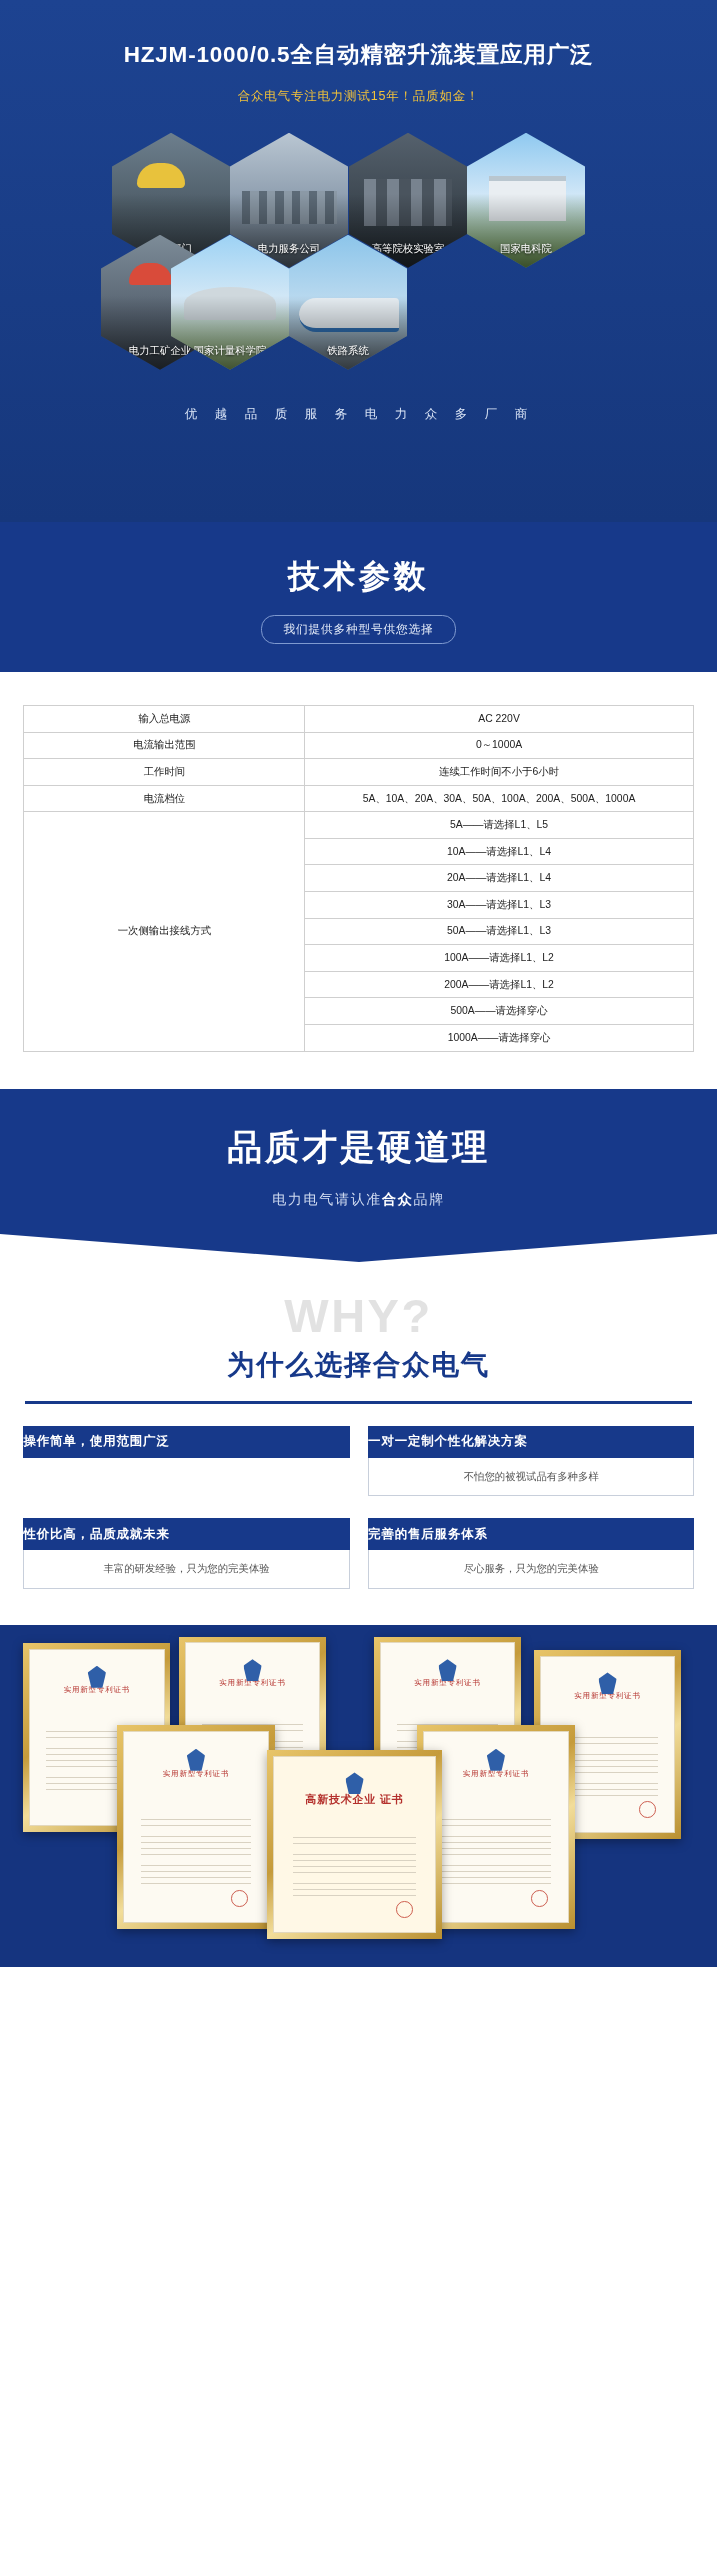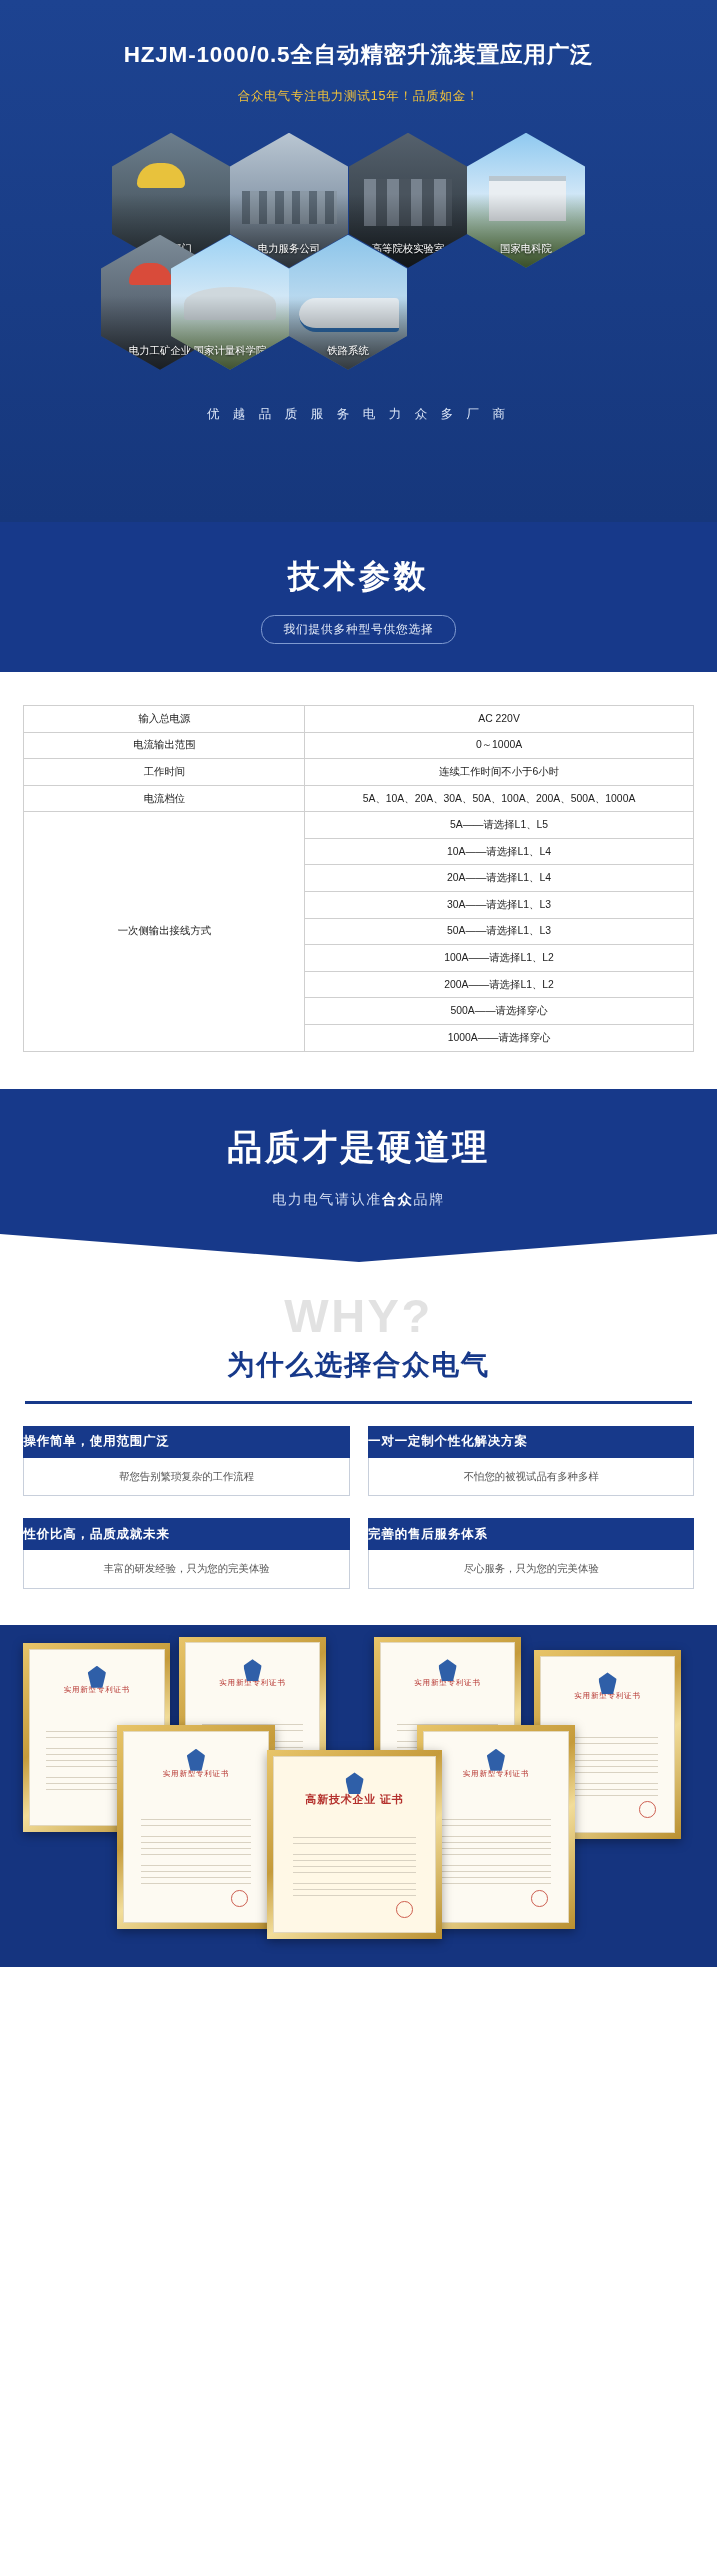--- a/index.html
+++ b/index.html
@@ -85,20 +85,21 @@
       background:#cfd8dd; border-radius:50% 50% 3.3px 3.3px; }
   .ph7 { background: linear-gradient(180deg,#8cc5ea 0%, #b9d9ef 48%, #6f7d88 100%); }
   .ph7::before { content:""; position:absolute; left:10px; top:63px; width:100px; height:30px;
       background:#e7eef3; border-radius:37px 8.3px 8.3px 37px; border-bottom:4.2px solid #2f6fb2; }
 
   .hero-slogan {
     margin-top: 8.3px;
     color: #d8e3f5;
     font-size: 12.5px;
     letter-spacing: 5px;
+    font-family: Liberation Mono, monospace;
   }
 
   
   .band {
     background: #17398a;
     padding: 33px 0 28px 0;
     text-align: center;
     position: relative;
   }
   .band-title {
@@ -386,21 +387,20 @@
     </div>
   </section>
 
   <section class="why">
     <div class="why-ghost">WHY?</div>
     <div class="why-title">为什么选择合众电气</div>
     <div class="why-rule"></div>
     <div class="why-grid" id="why-grid">
         <div class="why-card">
           <div class="head">操作简单，使用范围广泛</div>
-          <div class="body">帮您告别繁琐复杂的工作流程</div>
         </div>
         <div class="why-card">
           <div class="head">一对一定制个性化解决方案</div>
           <div class="body">不怕您的被视试品有多种多样</div>
         </div>
         <div class="why-card">
           <div class="head">性价比高，品质成就未来</div>
           <div class="body">丰富的研发经验，只为您的完美体验</div>
         </div>
         <div class="why-card">

